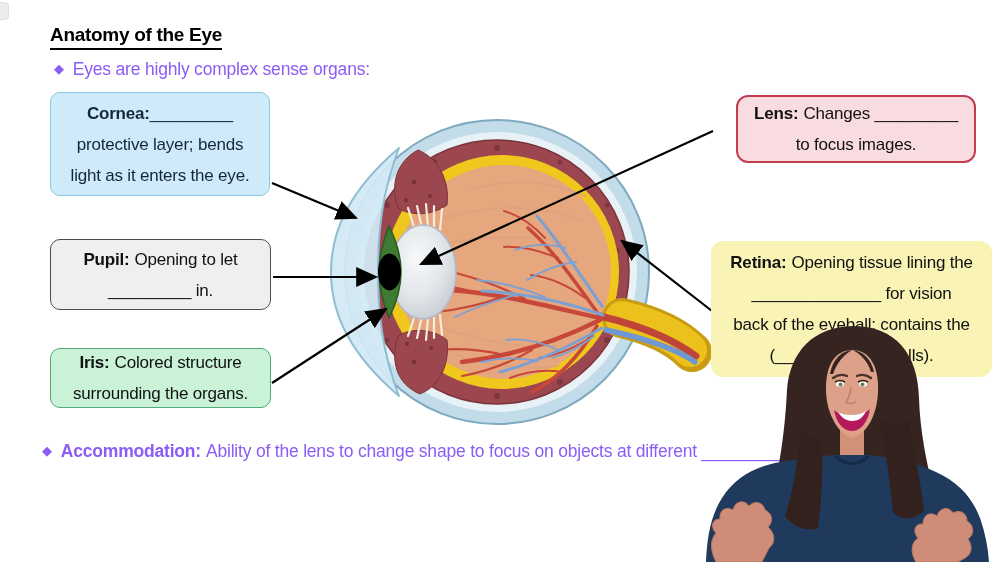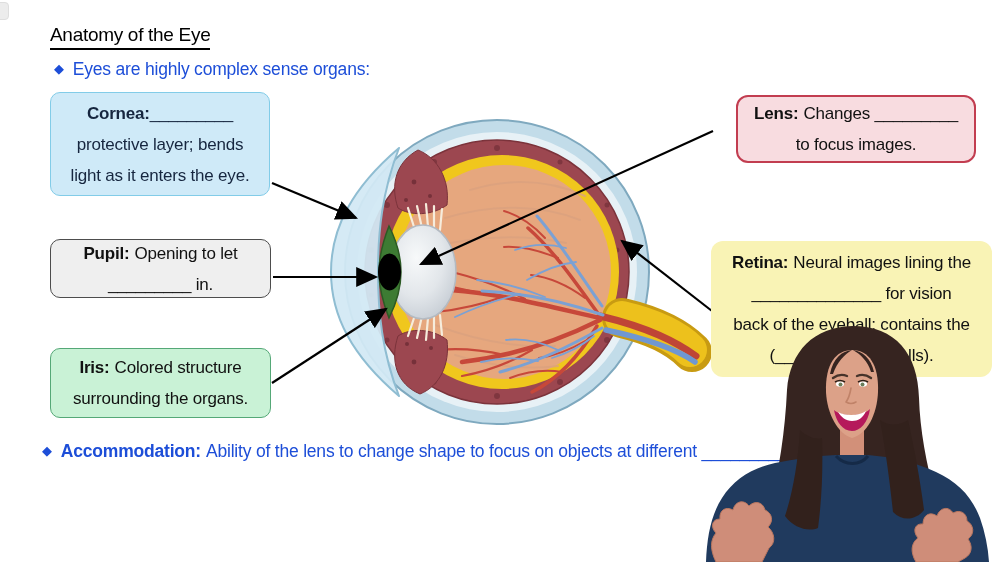--- a/index.html
+++ b/index.html
@@ -9,43 +9,43 @@
     font-family:"Liberation Sans", sans-serif;
     letter-spacing:-0.2px; color:#111;
   }
   .layer{position:absolute; inset:0;}
   .corner-frag{
     position:absolute; left:-6px; top:2px; width:13px; height:16px;
     background:#ececec; border:1px solid #dedede; border-radius:4px;
   }
   .title{
     position:absolute; left:50px; top:24px;
-    font-size:19px; font-weight:normal; color:#000;
+    font-size:19px; font-weight:bold; color:#000;
     border-bottom:2.5px solid #000; padding-bottom:2px; letter-spacing:-0.3px;
     white-space:nowrap;
   }
-  .bullet-line{position:absolute; white-space:nowrap; font-size:17.5px; color:#1d4ed8;}
+  .bullet-line{position:absolute; white-space:nowrap; font-size:17.5px; color:#8b5cf6;}
   .bullet-glyph{font-size:13px; margin-right:9px; vertical-align:2px;}
   .sub-glyph{font-size:11px; margin-right:9px; vertical-align:2px;}
   .intro{left:54px; top:59px;}
   .accom{left:42px; top:441px;}
   .accom-sub{left:60px; top:479px; font-size:17px;}
   .term{font-weight:bold;}
   .seg{margin-left:5px;}
   .seg0{margin-left:0;}
   .callout{
     position:absolute; border-radius:10px;
     display:flex; flex-direction:column; justify-content:center;
     text-align:center; font-size:17px; line-height:31px;
     box-sizing:border-box; z-index:3;
   }
   .callout div{white-space:nowrap;}
   .co-cornea{left:50px;  top:92px;  width:220px; height:104px; background:#cfeaf8; border:1.5px solid #82cce8; color:#16263f;}
-  .co-pupil {left:50px;  top:239px; width:221px; height:59px;  background:#efefef; border:1.5px solid #4d4d4d;}
-  .co-iris  {left:50px;  top:348px; width:221px; height:70px;  background:#c9f2d6; border:1.5px solid #55a877;}
+  .co-pupil {left:50px;  top:239px; width:221px; height:71px;  background:#efefef; border:1.5px solid #4d4d4d;}
+  .co-iris  {left:50px;  top:348px; width:221px; height:60px;  background:#c9f2d6; border:1.5px solid #55a877;}
   .co-lens  {left:712px; top:95px;  width:240px; height:68px;  background:#f8dce0; border:2px solid #c23d50; border-radius:12px;margin-left:24px;}
   .co-retina{left:711px; top:241px; width:281px; height:136px; background:#f9f3b5; border:none; border-radius:12px;}
   .diagram-svg{z-index:1;}
   .person-svg{z-index:5; pointer-events:none;}
 </style>
 </head>
 <body>
 
 <div class="stage">
 
@@ -193,21 +193,21 @@
     <div><span class="term">Iris:</span><span class="seg">Colored structure</span></div>
     <div>surrounding the organs.</div>
   </div>
 
   <div class="callout co-lens">
     <div><span class="term">Lens:</span><span class="seg">Changes _________</span></div>
     <div>to focus images.</div>
   </div>
 
   <div class="callout co-retina">
-    <div><span class="term">Retina:</span><span class="seg">Neural images lining the</span></div>
+    <div><span class="term">Retina:</span><span class="seg">Opening tissue lining the</span></div>
     <div>______________ for vision</div>
     <div>back of the eyeball; contains the</div>
     <div>(____________ cells).</div>
   </div>
 
   <div class="bullet-line accom">
     <span class="bullet-glyph">◆</span><span class="term">Accommodation:</span><span class="seg">Ability of the lens to change shape to focus on objects at different _________</span>
   </div>
 
   <svg class="layer person-svg" viewBox="0 0 1000 562">

